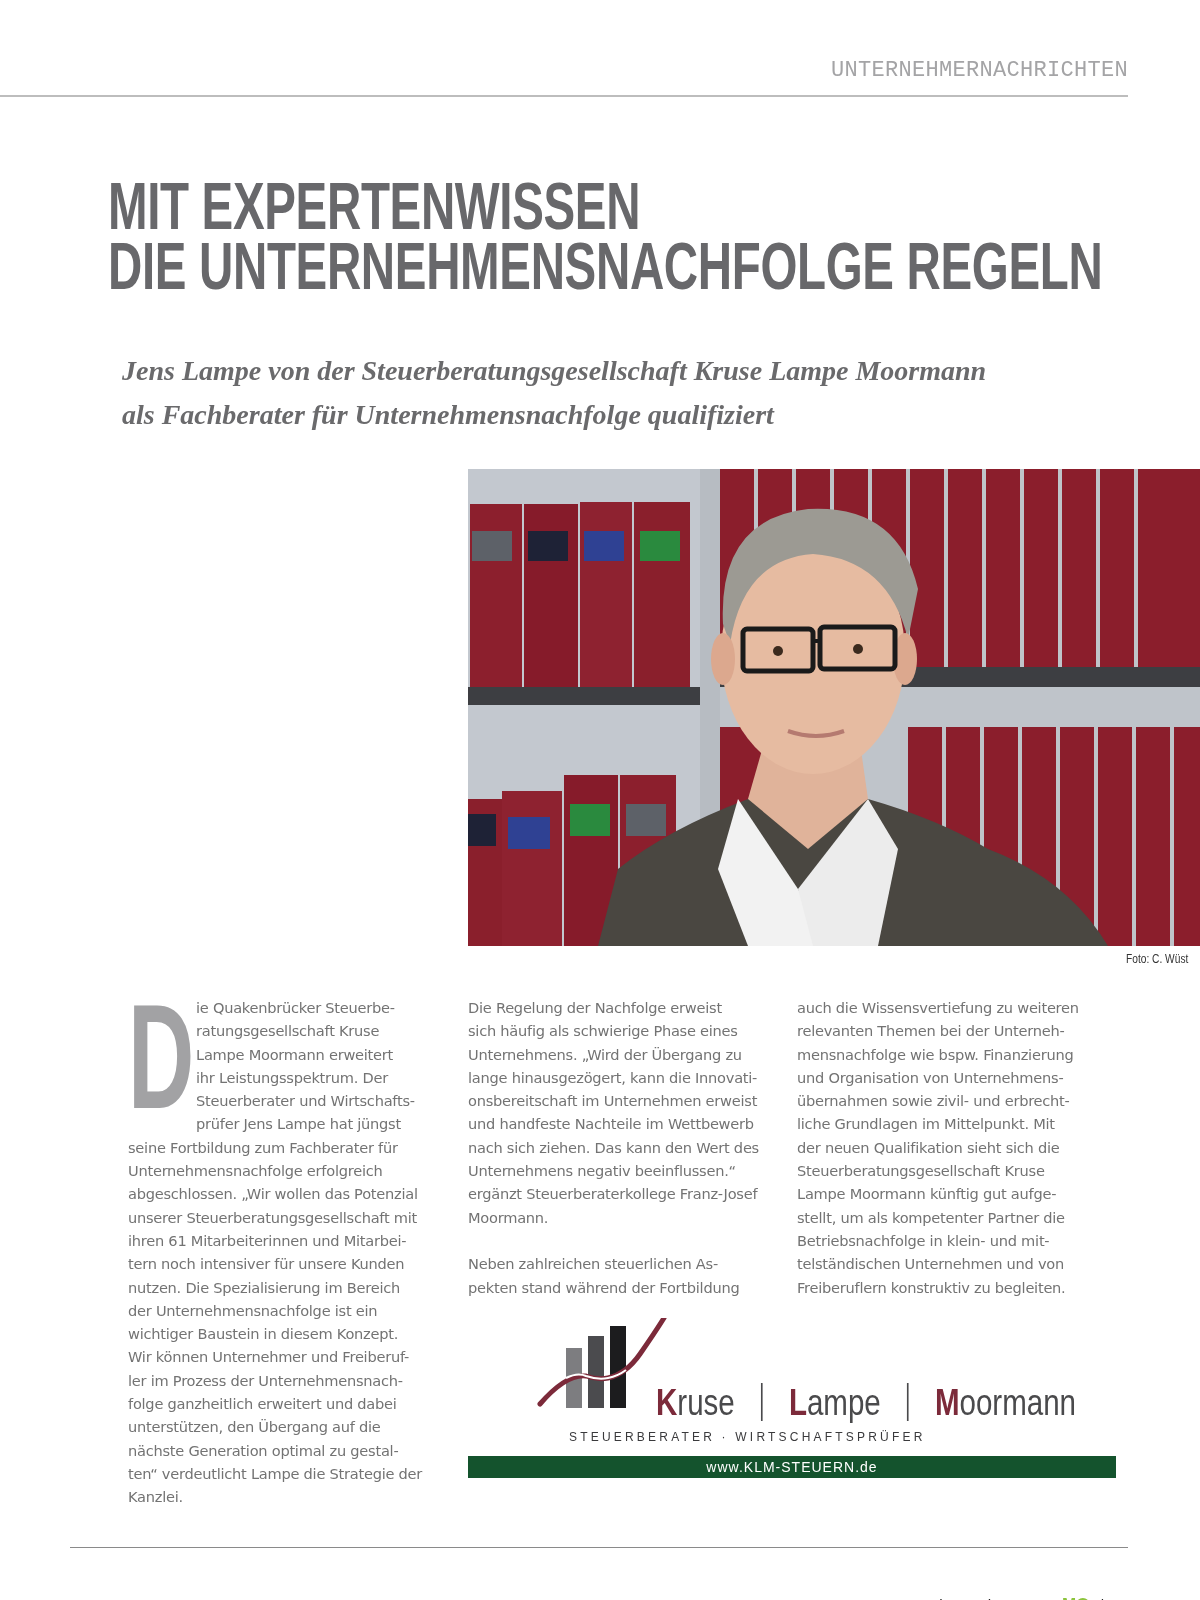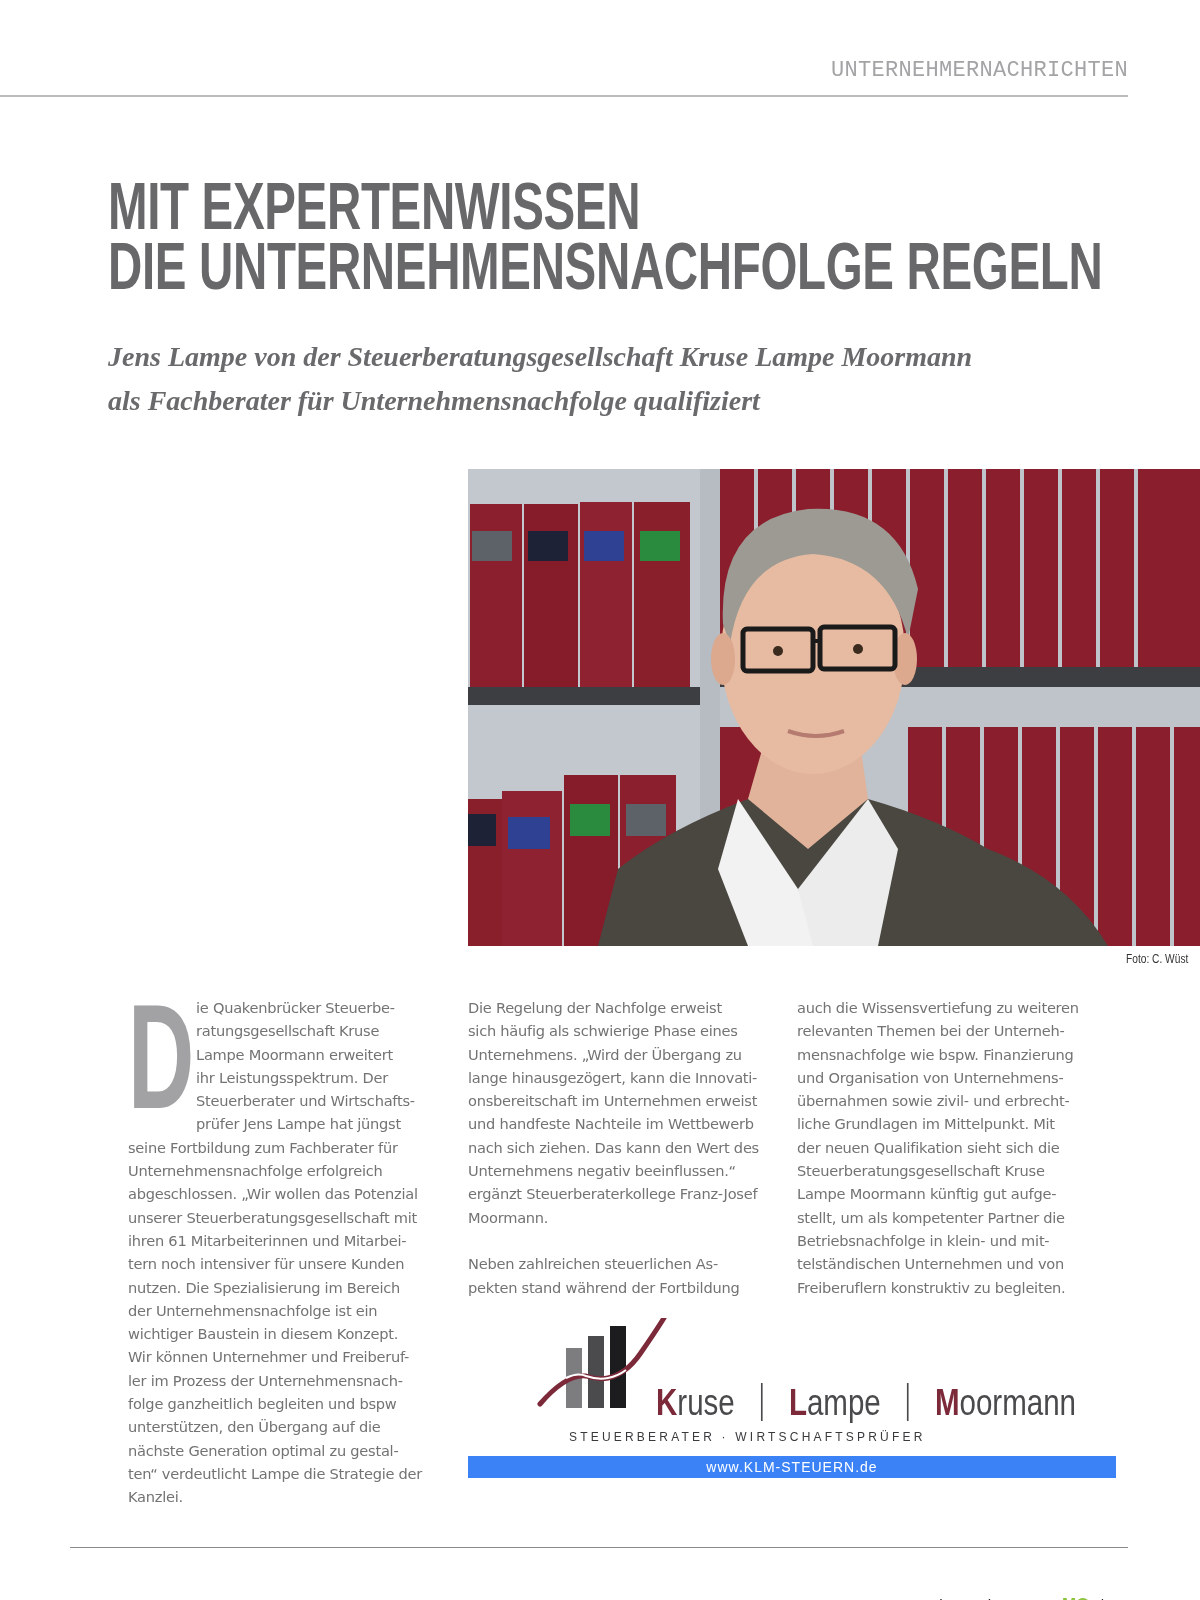--- a/index.html
+++ b/index.html
@@ -1,38 +1,38 @@
 <!DOCTYPE html>
 <html><head>
 <meta charset="utf-8">
 <style>
   html, body { margin: 0; padding: 0; background: #fff; }
   body { width: 1200px; height: 1600px; position: relative; overflow: hidden; font-family: "DejaVu Sans", sans-serif; color: #1f1f1f; }
   .section-label { position: absolute; right: 72px; top: 58px; font-family: Liberation Mono, monospace; font-size: 22px; letter-spacing: 0.3px; color: #a4a4a6; }
   .top-rule { position: absolute; left: 0; top: 95px; width: 1128px; height: 2px; background: #bdbdbd; }
   .headline { position: absolute; left: 108px; top: 176px; margin: 0; font-family: "Liberation Sans", sans-serif; font-weight: bold; font-size: 66px; line-height: 60px; color: #68686b; transform: scaleX(0.72); transform-origin: left top; white-space: nowrap; letter-spacing: -0.5px; }
-  .subtitle { position: absolute; left: 108px; top: 335px; width: 1000px; margin: 0; font-family: "Liberation Serif", serif; font-style: italic; font-size: 28px; line-height: 44px; color: #6a6a6c; }
+  .subtitle { position: absolute; left: 108px; top: 335px; width: 1000px; margin: 14px; font-family: "Liberation Serif", serif; font-style: italic; font-size: 28px; line-height: 44px; color: #6a6a6c; }
   .photo { position: absolute; left: 468px; top: 469px; width: 732px; height: 477px; overflow: hidden; background: #c5c9cf; }
   .photo svg { display: block; }
   .photo-credit { position: absolute; right: 12px; top: 952px; font-family: "Liberation Sans", sans-serif; font-size: 12px; color: #333; transform: scaleX(0.85); transform-origin: right top; }
   .col { position: absolute; top: 996px; font-family: "DejaVu Sans", sans-serif; font-size: 14.6px; line-height: 23.3px; color: #737373; letter-spacing: -0.25px; }
   .col p { margin: 0; white-space: nowrap; }
   .col1 { left: 128px; width: 310px; }
   .col2 { left: 468px; width: 310px; }
   .col3 { left: 797px; width: 310px; }
   .dropcap { position: absolute; left: 128px; top: 998px; font-family: "Liberation Sans", sans-serif; font-weight: bold; font-size: 148px; line-height: 118px; color: #a2a2a4; transform: scaleX(0.62); transform-origin: left top; }
   .indent { padding-left: 68px; }
   .gap { height: 23.3px; }
   .logo { position: absolute; left: 468px; top: 1318px; width: 648px; height: 162px; }
   .logo-mark { position: absolute; left: 68px; top: 0; }
   .logo-names { position: absolute; left: 188px; top: 64px; font-family: "Liberation Sans", sans-serif; font-size: 36px; color: #4a4a4c; transform: scaleX(0.82); transform-origin: left top; white-space: nowrap; }
   .logo-names .accent { color: #7c2a3a; font-weight: bold; }
   .logo-names .sep { display: inline-block; width: 2px; height: 38px; background: #4a4a4c; vertical-align: -6px; margin: 0 22px; }
   .logo-tag { position: absolute; left: 101px; top: 112px; font-family: "Liberation Sans", sans-serif; font-size: 12px; letter-spacing: 3.2px; color: #3a3a3c; white-space: nowrap; }
-  .logo-bar { position: absolute; left: 0; top: 138px; width: 648px; height: 22px; background: #3b82f6; text-align: center; font-family: "Liberation Sans", sans-serif; font-size: 14px; line-height: 22px; color: #fff; letter-spacing: 1px; }
+  .logo-bar { position: absolute; left: 0; top: 138px; width: 648px; height: 22px; background: #14532d; text-align: center; font-family: "Liberation Sans", sans-serif; font-size: 14px; line-height: 22px; color: #fff; letter-spacing: 1px; }
   .bottom-rule { position: absolute; left: 70px; top: 1547px; width: 1058px; height: 1px; background: #8a8a8a; }
   .footer { position: absolute; right: 72px; top: 1595px; font-family: "DejaVu Sans", sans-serif; font-size: 14.5px; color: #222; white-space: nowrap; }
   .footer .mag { color: #8cc43c; font-weight: bold; font-family: "Liberation Sans", sans-serif; font-size: 17px; margin: 0 6px 0 6px; letter-spacing: 0px; }
 </style>
 </head>
 <body>
 
 <div class="section-label">UNTERNEHMERNACHRICHTEN</div>
 <div class="top-rule"></div>
 
@@ -139,21 +139,21 @@
   <p>Unternehmensnachfolge erfolgreich</p>
   <p>abgeschlossen. „Wir wollen das Potenzial</p>
   <p>unserer Steuerberatungsgesellschaft mit</p>
   <p>ihren 61 Mitarbeiterinnen und Mitarbei-</p>
   <p>tern noch intensiver für unsere Kunden</p>
   <p>nutzen. Die Spezialisierung im Bereich</p>
   <p>der Unternehmensnachfolge ist ein</p>
   <p>wichtiger Baustein in diesem Konzept.</p>
   <p>Wir können Unternehmer und Freiberuf-</p>
   <p>ler im Prozess der Unternehmensnach-</p>
-  <p>folge ganzheitlich begleiten und bspw</p>
+  <p>folge ganzheitlich erweitert und dabei</p>
   <p>unterstützen, den Übergang auf die</p>
   <p>nächste Generation optimal zu gestal-</p>
   <p>ten“ verdeutlicht Lampe die Strategie der</p>
   <p>Kanzlei.</p>
 </div>
 
 <div class="col col2">
   <p>Die Regelung der Nachfolge erweist</p>
   <p>sich häufig als schwierige Phase eines</p>
   <p>Unternehmens. „Wird der Übergang zu</p>

